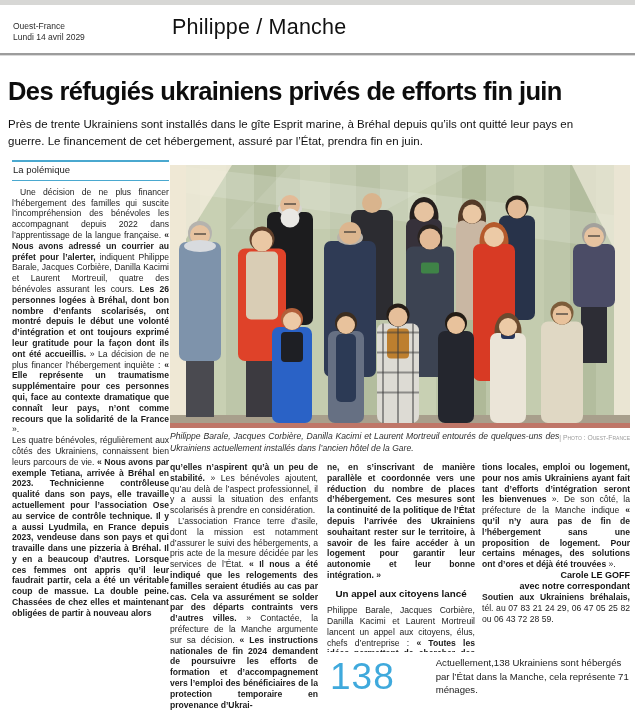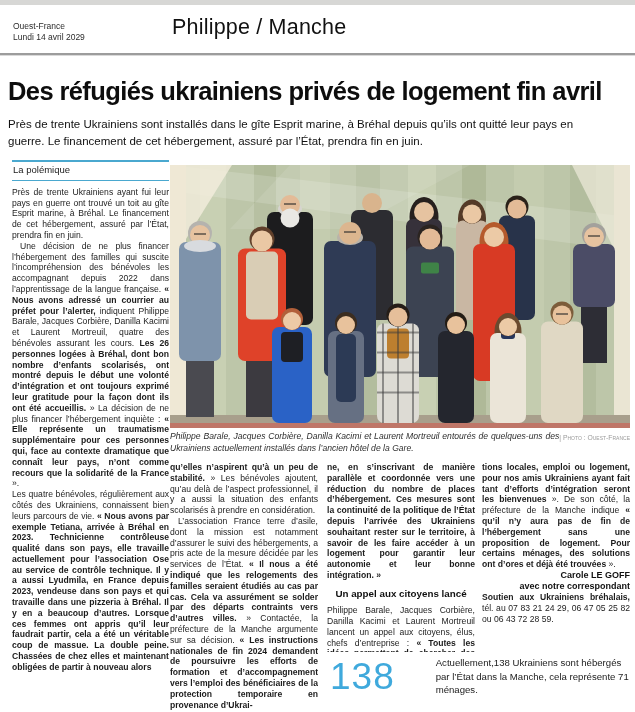--- a/index.html
+++ b/index.html
@@ -37,26 +37,25 @@
 <div class="topbar"></div>
 
 <div class="masthead">
   <div>Ouest-France</div>
   <div>Lundi 14 avril 2029</div>
 </div>
 
 <div class="section-title">Philippe / Manche</div>
 <div class="header-rule"></div>
 
-<h1 class="headline">Des réfugiés ukrainiens privés de logement fin avril</h1>
+<h1 class="headline">Des réfugiés ukrainiens privés de efforts fin juin</h1>
 <p class="standfirst">Près de trente Ukrainiens sont installés dans le gîte Esprit marine, à Bréhal depuis qu’ils ont quitté leur pays en guerre. Le financement de cet hébergement, assuré par l’État, prendra fin en juin.</p>
 
 <div class="col col1">
   <div class="kicker">La polémique</div>
-  <p><span>Près de trente Ukrainiens ayant fui leur pays en guerre ont trouvé un toit au gîte Esprit marine, à Bréhal. Le financement de cet hébergement, assuré par l’État, prendra fin en juin.</span></p>
   <p class="ind"><span>Une décision de ne plus financer l’hébergement des familles qui suscite l’incompréhension des bénévoles les accompagnant depuis 2022 dans l’apprentissage de la langue française. </span><span class="b">« Nous avons adressé un courrier au préfet pour l’alerter, </span><span>indiquent Philippe Barale, Jacques Corbière, Danilla Kacimi et Laurent Mortreuil, quatre des bénévoles assurant les cours. </span><span class="b">Les 26 personnes logées à Bréhal, dont bon nombre d’enfants scolarisés, ont montré depuis le début une volonté d’intégration et ont toujours exprimé leur gratitude pour la façon dont ils ont été accueillis. </span><span>» La décision de ne plus financer l’hébergement inquiète : </span><span class="b">« Elle représente un traumatisme supplémentaire pour ces personnes qui, face au contexte dramatique que connaît leur pays, n’ont comme recours que la solidarité de la France </span><span>».</span></p>
   <p><span>Les quatre bénévoles, régulièrement aux côtés des Ukrainiens, connaissent bien leurs parcours de vie. </span><span class="b">« Nous avons par exemple Tetiana, arrivée à Bréhal en 2023. Technicienne contrôleuse qualité dans son pays, elle travaille actuellement pour l’association Ose au service de contrôle technique. Il y a aussi Lyudmila, en France depuis 2023, vendeuse dans son pays et qui travaille dans une pizzeria à Bréhal. Il y en a beaucoup d’autres. Lorsque ces femmes ont appris qu’il leur faudrait partir, cela a été un véritable coup de massue. La double peine. Chassées de chez elles et maintenant obligées de partir à nouveau alors</span></p>
 </div>
 
 <div class="photo">
   <svg viewBox="0 0 460 263" preserveAspectRatio="none">
 
     <rect x="0" y="0" width="460" height="263" fill="#bdc6a9"></rect>
     <rect x="30" y="0" width="26" height="263" fill="#c8d0b3"></rect>
     <rect x="84" y="0" width="22" height="263" fill="#afb998"></rect>

